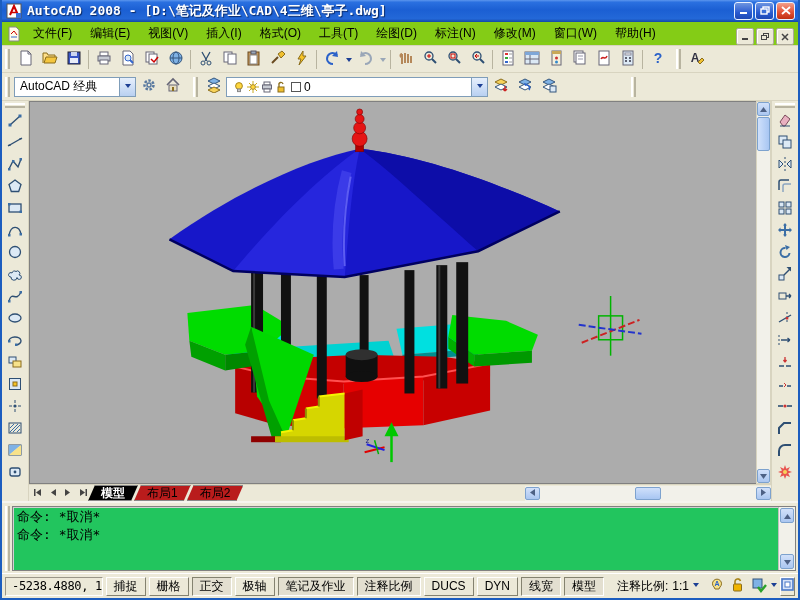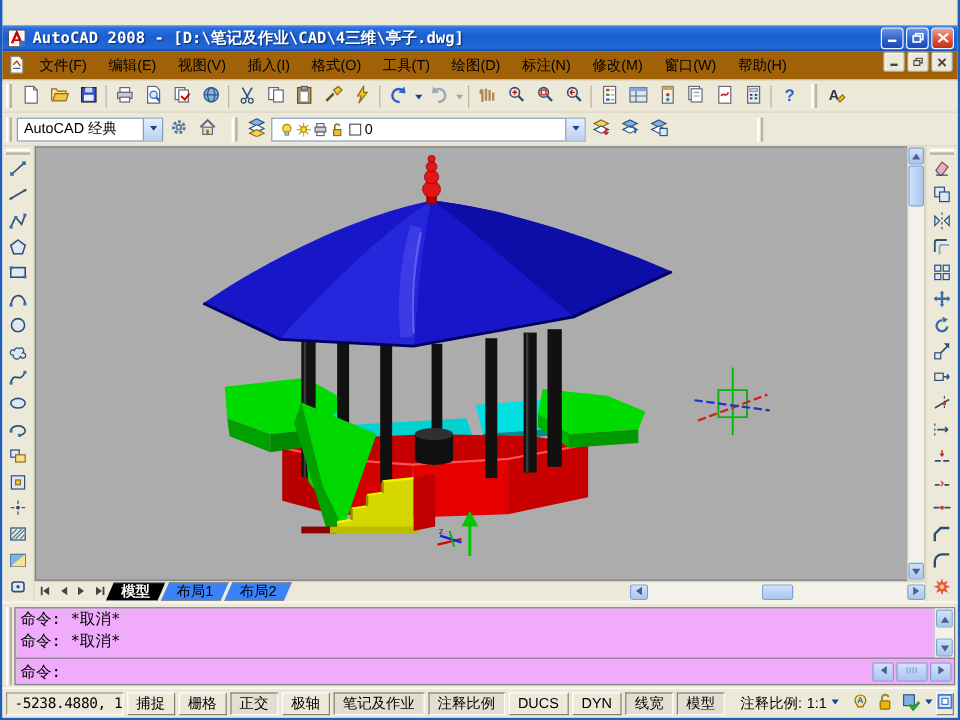--- a/index.html
+++ b/index.html
@@ -2,28 +2,28 @@
 <html><head>
 <meta charset="utf-8">
 <style>
   *{box-sizing:border-box;margin:0;padding:0}
   html,body{width:800px;height:600px;overflow:hidden}
   body{font-family:"Liberation Sans",sans-serif;font-size:12px;background:#ece9d8}
   svg text{font-family:"Liberation Sans",sans-serif}
   .window{width:800px;height:600px;display:flex;flex-direction:column;border-left:2px solid #1c5dbf;border-right:2px solid #1c5dbf;border-bottom:2px solid #1c5dbf;background:#ece9d8}
   
   .titlebar{height:22px;flex:0 0 22px;display:flex;align-items:center;padding:0 3px;gap:4px;
-    background:linear-gradient(180deg,#5c96ee 0%,#2a70e0 10%,#1b5fd3 45%,#2368d8 85%,#1248a8 100%);margin-top:21px;}
+    background:linear-gradient(180deg,#5c96ee 0%,#2a70e0 10%,#1b5fd3 45%,#2368d8 85%,#1248a8 100%);}
   .title-text{color:#fff;font-weight:bold;font-size:13px;font-family:"DejaVu Sans Mono",monospace;text-shadow:1px 1px 1px #0a2a66;white-space:nowrap;overflow:hidden}
   .tb-btns{margin-left:auto;display:flex;gap:2px}
   .tbtn-win{width:19px;height:18px;border:1px solid #eaf2ff;border-radius:3px;display:flex;align-items:center;justify-content:center;
     background:linear-gradient(180deg,#6d95e0,#2a5bd0 60%,#1e49b4)}
   .tbtn-win.close{background:linear-gradient(180deg,#f2a08c,#e35338 55%,#c03013)}
   
-  .menubar{height:24px;flex:0 0 24px;display:flex;align-items:flex-start;background:#a16207;border-bottom:1px solid #d8d4c0;padding:0 2px}
+  .menubar{height:24px;flex:0 0 24px;display:flex;align-items:flex-end;background:#84cc16;border-bottom:1px solid #d8d4c0;padding:0 2px}
   .menu-item{padding:3px 9px;white-space:nowrap;cursor:default}
   .mdi-btns{margin-left:auto;display:flex;gap:2px;padding-right:2px}
   .mdi-btn{width:18px;height:17px;background:#ece9d8;border:1px solid #aca899;border-radius:2px;display:flex;align-items:center;justify-content:center;box-shadow:inset 1px 1px 0 #fff}
   
   .tbrow{display:flex;align-items:center;background:#ece9d8;border-bottom:1px solid #d8d4c0;padding:1px 2px;gap:1px}
   .tbrow1{height:27px;flex:0 0 27px}
   .tbrow2{height:28px;flex:0 0 28px;overflow:hidden}
   .grip{width:5px;height:20px;border-left:2px solid #fff;border-right:2px solid #b8b4a0;margin:0 3px 0 1px}
   .tb{width:23px;height:22px;display:flex;align-items:center;justify-content:center;position:relative}
   .sep{width:1px;height:19px;background:#b8b4a0;margin:0 2px}
@@ -43,30 +43,30 @@
   .center{flex:1 1 auto;display:grid;grid-template-rows:1fr 17px;grid-template-columns:1fr 15px;min-width:0}
   .canvas{grid-row:1;grid-column:1;position:relative;background:#acacac;border:1px solid #808080;border-right:none;overflow:hidden}
   .canvas svg.scene{position:absolute;left:0;top:0;width:100%;height:100%}
   
   .vscroll{grid-row:1;grid-column:2;background:#f2f1ea;border:1px solid #d8d4c0;display:flex;flex-direction:column}
   .sbtn{height:14px;background:linear-gradient(180deg,#d2e1fa,#aac6f0);border:1px solid #7da2ce;border-radius:2px;display:flex;align-items:center;justify-content:center}
   .sthumb-v{height:34px;margin:1px 0;background:linear-gradient(90deg,#cfe0fb,#a8c6f2);border:1px solid #7da2ce;border-radius:2px}
   .bottomrow{grid-row:2;grid-column:1/3;display:flex;align-items:center;background:#ece9d8;border-top:1px solid #d8d4c0}
   .tabnav{display:flex;gap:1px;padding:0 2px}
   .tabnav .tb{width:14px;height:14px}
-  .tab{height:16px;display:flex;align-items:center;padding:0 12px;font-size:12px;background:#3b82f6;border:1px solid #888;clip-path:polygon(7px 0,100% 0,calc(100% - 7px) 100%,0 100%);margin-left:-4px}
+  .tab{height:16px;display:flex;align-items:center;padding:0 12px;font-size:12px;background:#b91c1c;border:1px solid #888;clip-path:polygon(7px 0,100% 0,calc(100% - 7px) 100%,0 100%);margin-left:-4px}
   .tab.sel{background:#000;color:#fff;font-weight:bold;z-index:2}
   .hscroll{margin-left:auto;width:246px;height:15px;background:#f2f1ea;display:flex;align-items:center}
   .hscroll .sbtn{width:15px;height:13px}
   .sthumb-h{width:26px;height:13px;margin:0 auto;background:linear-gradient(180deg,#cfe0fb,#a8c6f2);border:1px solid #7da2ce;border-radius:2px}
   .htrack{flex:1}
   
   .cmdwin{flex:0 0 72px;background:#ece9d8;border-top:2px solid #f5f4ee;display:flex;padding:3px 2px 2px 3px}
   .cmdgrip{width:5px;border-left:2px solid #fff;border-right:2px solid #b8b4a0;margin-right:2px}
-  .cmdbox{flex:1;border:1px solid #808080;background:#f0abfc;display:flex;flex-direction:column;box-shadow:inset 1px 1px 0 #d0d0d0}
+  .cmdbox{flex:1;border:1px solid #808080;background:#22c55e;display:flex;flex-direction:row;box-shadow:inset 1px 1px 0 #d0d0d0}
   .cmdhist{flex:1;display:flex}
   .cmdlines{flex:1;padding:1px 4px;font-family:"DejaVu Sans Mono",monospace;font-size:13px;line-height:18px;color:#000}
   .cmdvscroll{width:17px;border-left:1px solid #c0c0c0;display:flex;flex-direction:column;justify-content:space-between;background:#f2f1ea;padding:1px}
   .cmdvscroll .sbtn{height:15px}
   .cmdinput{height:22px;border-top:1px solid #808080;display:flex;align-items:center;padding-left:4px;font-family:"DejaVu Sans Mono",monospace;font-size:13px}
   .cmdhsbtns{margin-left:auto;display:flex;gap:2px;padding-right:2px}
   .cmdhsbtns .sbtn{width:18px;height:16px}
   .cmdhsbtns .gripbtn{width:26px}
   
   .statusbar{flex:0 0 25px;display:flex;align-items:center;background:#ece9d8;border-top:1px solid #fff;padding:0 3px;gap:3px}
@@ -820,40 +820,20 @@
                   <path d="M4.5 1L8 6H1z" fill="#4d6185"></path>
                 </svg></span>
             </span>
           <span class="sbtn">
               <span><svg width="9" height="7" viewBox="0 0 9 7">
                   <path d="M4.5 6L1 1h7z" fill="#4d6185"></path>
                 </svg></span>
             </span>
         </div>
       </div>
-      <div class="cmdinput">
-        <span>命令:</span>
-        <span class="cmdhsbtns">
-          <span class="sbtn">
-              <span><svg width="7" height="9" viewBox="0 0 7 9">
-                  <path d="M1 4.5L6 1v7z" fill="#4d6185"></path>
-                </svg></span>
-            </span>
-          <span class="sbtn gripbtn">
-              <span><svg width="14" height="9" viewBox="0 0 14 9">
-                  <path d="M3 2v5M5.5 2v5M8 2v5M10.5 2v5" stroke="#7da2ce"></path>
-                </svg></span>
-            </span>
-          <span class="sbtn">
-              <span><svg width="7" height="9" viewBox="0 0 7 9">
-                  <path d="M6 4.5L1 8V1z" fill="#4d6185"></path>
-                </svg></span>
-            </span>
-        </span>
-      </div>
     </div>
   </div>
 
   <div class="statusbar">
     <span class="coords">-5238.4880, 1000.9759 , 0.0000</span>
     <span class="tog">捕捉</span>
     <span class="tog">栅格</span>
     <span class="tog pressed">正交</span>
     <span class="tog">极轴</span>
     <span class="tog pressed">笔记及作业</span>

